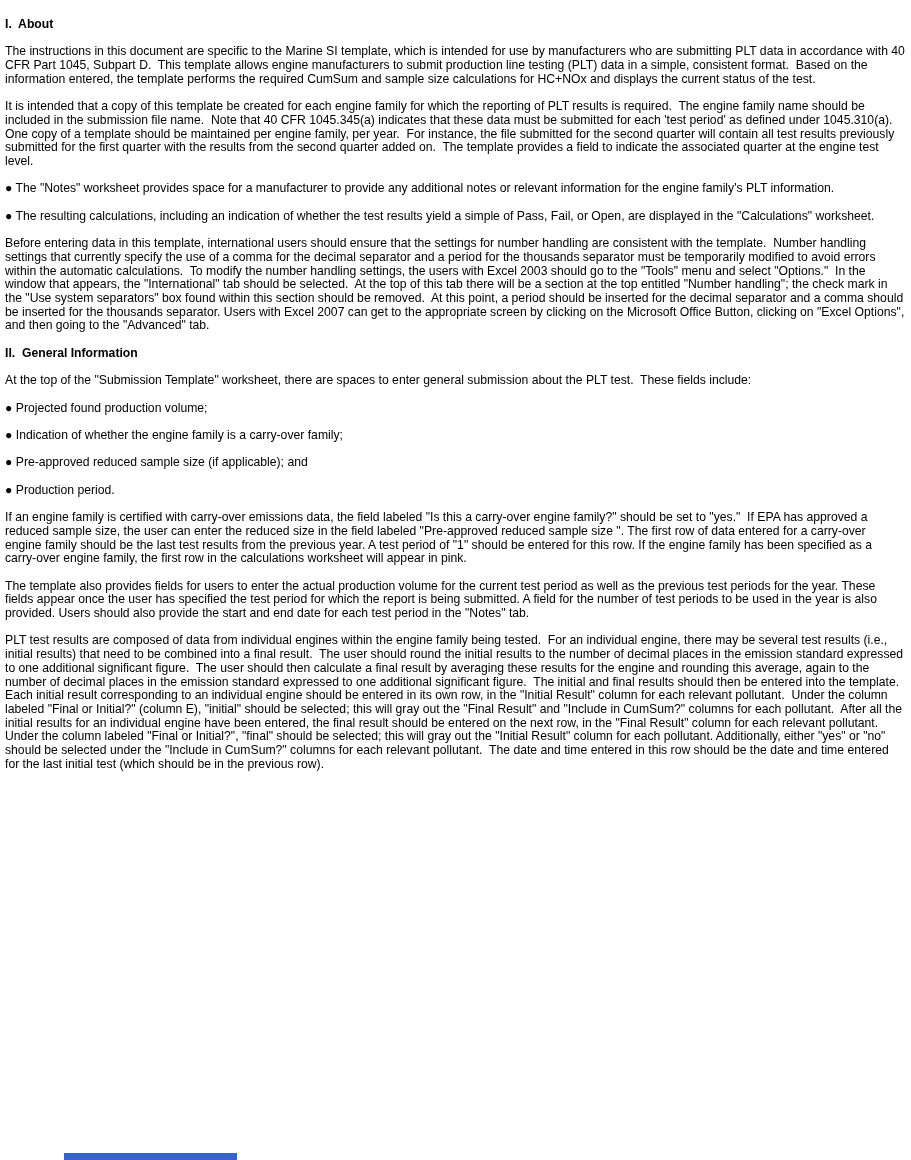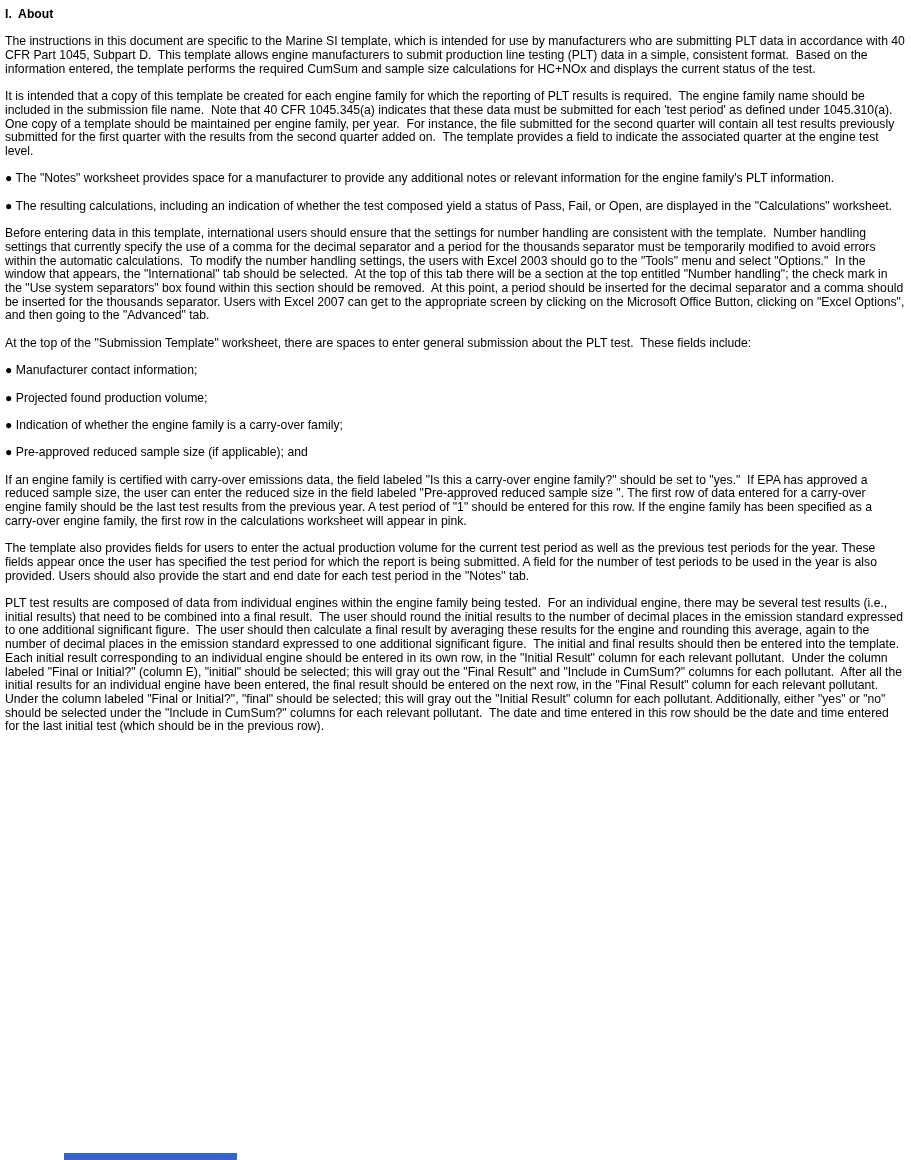--- a/index.html
+++ b/index.html
@@ -7,21 +7,21 @@
   body {
     width: 911px;
     height: 1160px;
     background: #ffffff;
     color: #000000;
     position: relative;
     overflow: hidden;
     font-family: "Liberation Sans", "DejaVu Sans", sans-serif;
   }
   .doc {
-    padding: 8px 6px 0 5px;
+    padding: 18px 6px 0 5px;
   }
   .block {
     font-size: 12.2px;
     line-height: 13.7px;
     margin: 0 0 13.7px 0;
     white-space: pre-wrap;
   }
   .heading {
     font-weight: bold;
   }
@@ -35,27 +35,28 @@
   }
 </style>
 </head>
 <body>
 
 <div class="doc">
   <div class="block heading">I.  About</div>
   <div class="block">The instructions in this document are specific to the Marine SI template, which is intended for use by manufacturers who are submitting PLT data in accordance with 40 CFR Part 1045, Subpart D.  This template allows engine manufacturers to submit production line testing (PLT) data in a simple, consistent format.  Based on the information entered, the template performs the required CumSum and sample size calculations for HC+NOx and displays the current status of the test.</div>
   <div class="block">It is intended that a copy of this template be created for each engine family for which the reporting of PLT results is required.  The engine family name should be included in the submission file name.  Note that 40 CFR 1045.345(a) indicates that these data must be submitted for each 'test period' as defined under 1045.310(a).  One copy of a template should be maintained per engine family, per year.  For instance, the file submitted for the second quarter will contain all test results previously submitted for the first quarter with the results from the second quarter added on.  The template provides a field to indicate the associated quarter at the engine test level.</div>
   <div class="block">● The "Notes" worksheet provides space for a manufacturer to provide any additional notes or relevant information for the engine family's PLT information.</div>
-  <div class="block">● The resulting calculations, including an indication of whether the test composed yield a status of Pass, Fail, or Open, are displayed in the "Calculations" worksheet.</div>
+  <div class="block">● The resulting calculations, including an indication of whether the test results yield a simple of Pass, Fail, or Open, are displayed in the "Calculations" worksheet.</div>
   <div class="block">Before entering data in this template, international users should ensure that the settings for number handling are consistent with the template.  Number handling settings that currently specify the use of a comma for the decimal separator and a period for the thousands separator must be temporarily modified to avoid errors within the automatic calculations.  To modify the number handling settings, the users with Excel 2003 should go to the "Tools" menu and select "Options."  In the window that appears, the "International" tab should be selected.  At the top of this tab there will be a section at the top entitled "Number handling"; the check mark in the "Use system separators" box found within this section should be removed.  At this point, a period should be inserted for the decimal separator and a comma should be inserted for the thousands separator. Users with Excel 2007 can get to the appropriate screen by clicking on the Microsoft Office Button, clicking on "Excel Options", and then going to the "Advanced" tab.</div>
 
+  <div class="block heading">II.  General Information</div>
   <div class="block">At the top of the "Submission Template" worksheet, there are spaces to enter general submission about the PLT test.  These fields include:</div>
-  <div class="block">● Manufacturer contact information;</div>
   <div class="block">● Projected found production volume;</div>
   <div class="block">● Indication of whether the engine family is a carry-over family;</div>
   <div class="block">● Pre-approved reduced sample size (if applicable); and</div>
+  <div class="block">● Production period.</div>
   <div class="block">If an engine family is certified with carry-over emissions data, the field labeled "Is this a carry-over engine family?" should be set to "yes."  If EPA has approved a reduced sample size, the user can enter the reduced size in the field labeled "Pre-approved reduced sample size ". The first row of data entered for a carry-over engine family should be the last test results from the previous year. A test period of "1" should be entered for this row. If the engine family has been specified as a carry-over engine family, the first row in the calculations worksheet will appear in pink.</div>
   <div class="block">The template also provides fields for users to enter the actual production volume for the current test period as well as the previous test periods for the year. These fields appear once the user has specified the test period for which the report is being submitted. A field for the number of test periods to be used in the year is also provided. Users should also provide the start and end date for each test period in the "Notes" tab.</div>
 
   <div class="block">PLT test results are composed of data from individual engines within the engine family being tested.  For an individual engine, there may be several test results (i.e., initial results) that need to be combined into a final result.  The user should round the initial results to the number of decimal places in the emission standard expressed to one additional significant figure.  The user should then calculate a final result by averaging these results for the engine and rounding this average, again to the number of decimal places in the emission standard expressed to one additional significant figure.  The initial and final results should then be entered into the template. Each initial result corresponding to an individual engine should be entered in its own row, in the "Initial Result" column for each relevant pollutant.  Under the column labeled "Final or Initial?" (column E), "initial" should be selected; this will gray out the "Final Result" and "Include in CumSum?" columns for each pollutant.  After all the initial results for an individual engine have been entered, the final result should be entered on the next row, in the "Final Result" column for each relevant pollutant.  Under the column labeled "Final or Initial?", "final" should be selected; this will gray out the "Initial Result" column for each pollutant. Additionally, either "yes" or "no" should be selected under the "Include in CumSum?" columns for each relevant pollutant.  The date and time entered in this row should be the date and time entered for the last initial test (which should be in the previous row).</div>
 </div>
 
 <div class="blue-bar"></div>
 
 </body></html>

